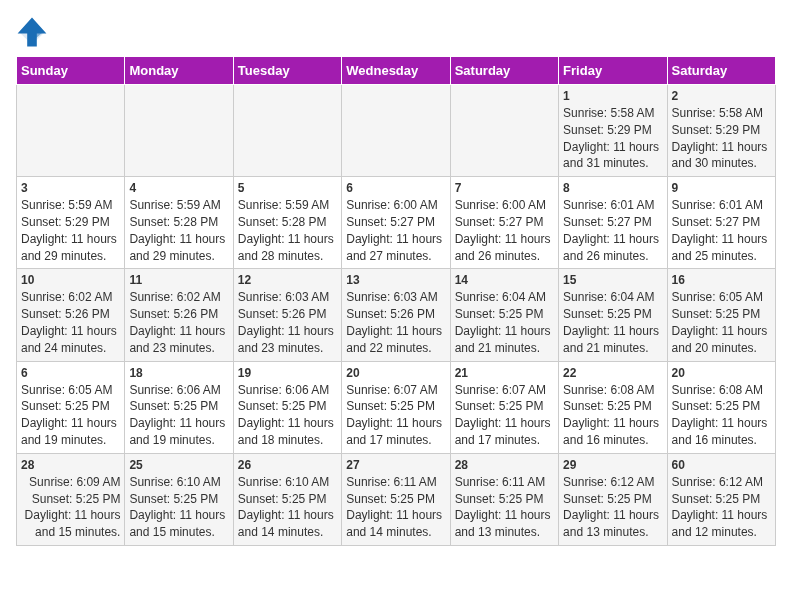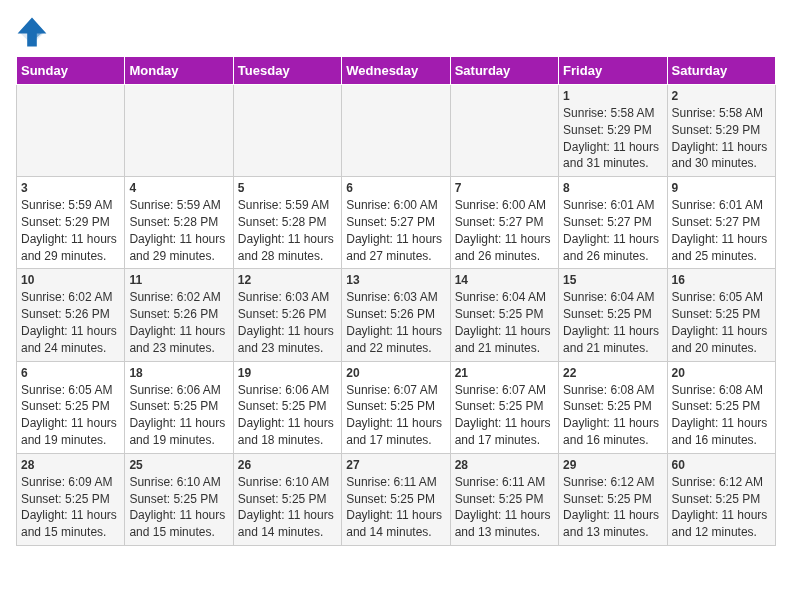--- a/index.html
+++ b/index.html
@@ -269,21 +269,21 @@
         <td>
           <span class="day-num">20</span>
           <div class="day-info" style="white-space: pre-line;">Sunrise: 6:08 AM
 Sunset: 5:25 PM
 Daylight: 11 hours and 16 minutes.</div>
         </td>
       </tr>
       <tr>
         <td>
           <span class="day-num">28</span>
-          <div class="day-info" style="white-space: pre-line;">Sunrise: 6:09 AM
+          <div class="day-info" style="white-space: pre-line; text-align: right;">Sunrise: 6:09 AM
 Sunset: 5:25 PM
 Daylight: 11 hours and 15 minutes.</div>
         </td>
         <td>
           <span class="day-num">25</span>
           <div class="day-info" style="white-space: pre-line;">Sunrise: 6:10 AM
 Sunset: 5:25 PM
 Daylight: 11 hours and 15 minutes.</div>
         </td>
         <td>

